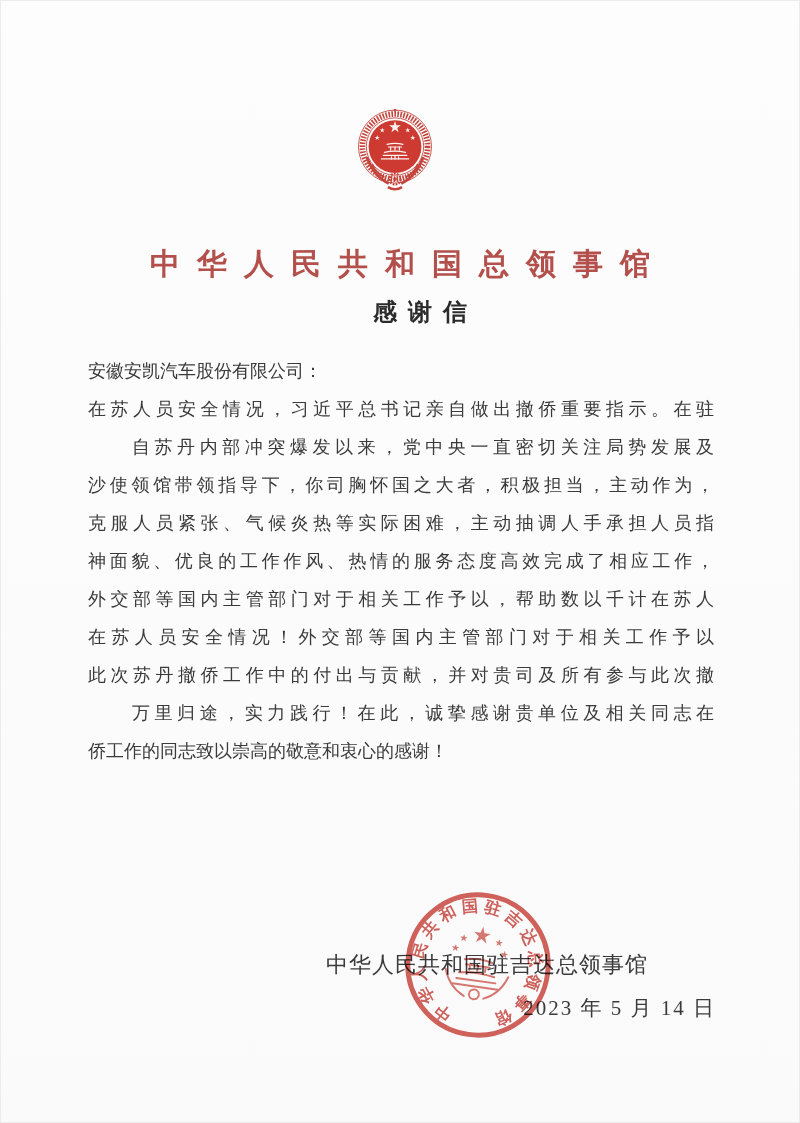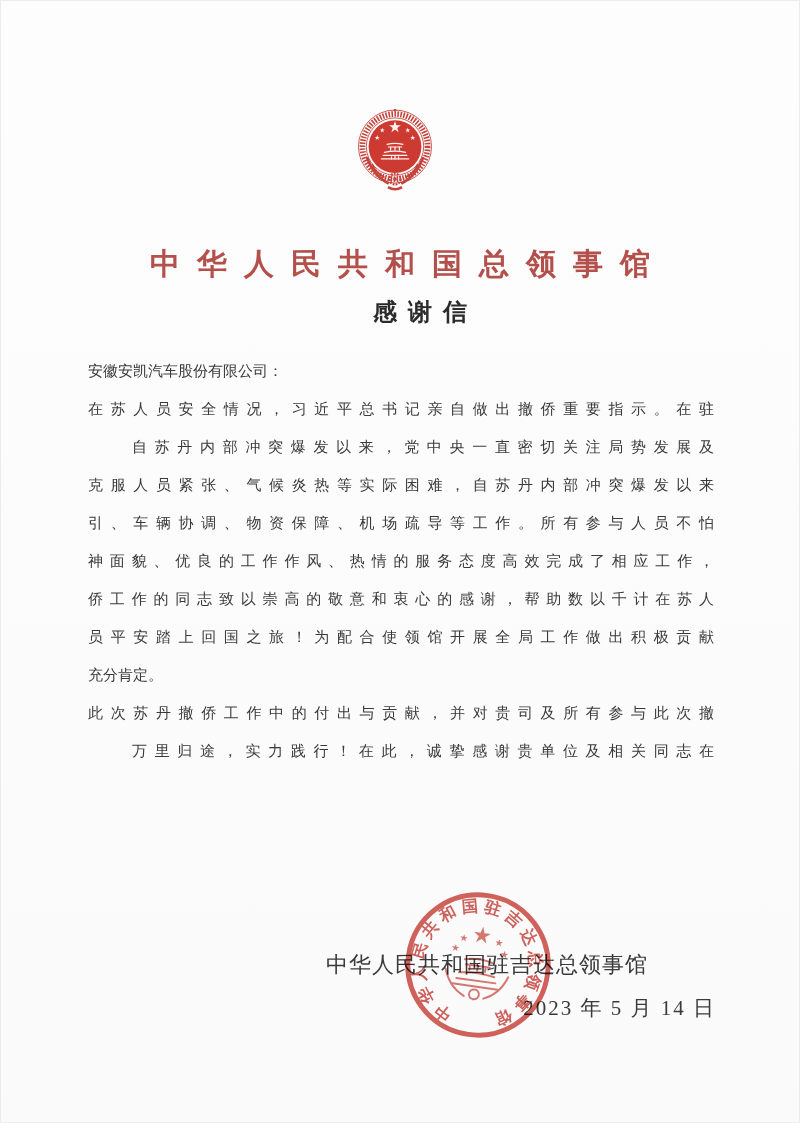--- a/index.html
+++ b/index.html
@@ -29,21 +29,21 @@
   .doc-title{
     position:absolute;top:296px;left:12px;width:100%;
     text-align:center;
     font-size:24px;font-weight:700;
     letter-spacing:11px;text-indent:11px;
     color:#2b2b2b;
     margin-left:8px;
   }
   .letter-body{
     position:absolute;top:352px;left:88px;width:626px;
-    font-size:15px;line-height:38px;color:#3a3a3a;
+    font-size:18px;line-height:38px;color:#3a3a3a;
   }
   .line{
     height:38px;
     text-align:justify;
     text-align-last:justify;
     white-space:nowrap;
   }
   .line.first{ text-indent:44px; }
   .line.no-just{ text-align-last:left; white-space:normal; }
   .signature{
@@ -112,29 +112,29 @@
 
   <div class="letterhead">中华人民共和国总领事馆</div>
 
   <div class="doc-title">感谢信</div>
 
   <div class="letter-body">
     <div class="line no-just">安徽安凯汽车股份有限公司：</div>
 
     <div class="line">在苏人员安全情况，习近平总书记亲自做出撤侨重要指示。在驻</div>
     <div class="line first">自苏丹内部冲突爆发以来，党中央一直密切关注局势发展及</div>
-    <div class="line">克服人员紧张、气候炎热等实际困难，自苏丹内部冲突爆发以来</div>
-    <div class="line">引、车辆协调、物资保障、机场疏导等工作。所有参与人员不怕</div>
+    <div class="line">沙使领馆带领指导下，你司胸怀国之大者，积极担当，主动作为，</div>
+    <div class="line">克服人员紧张、气候炎热等实际困难，主动抽调人手承担人员指</div>
     <div class="line">神面貌、优良的工作作风、热情的服务态度高效完成了相应工作，</div>
-    <div class="line">侨工作的同志致以崇高的敬意和衷心的感谢，帮助数以千计在苏人</div>
-    <div class="line">员平安踏上回国之旅！为配合使领馆开展全局工作做出积极贡献</div>
-    <div class="line no-just">充分肯定。</div>
+    <div class="line">外交部等国内主管部门对于相关工作予以，帮助数以千计在苏人</div>
+    <div class="line">在苏人员安全情况！外交部等国内主管部门对于相关工作予以</div>
 
     <div class="line">此次苏丹撤侨工作中的付出与贡献，并对贵司及所有参与此次撤</div>
     <div class="line first">万里归途，实力践行！在此，诚挚感谢贵单位及相关同志在</div>
+    <div class="line no-just">侨工作的同志致以崇高的敬意和衷心的感谢！</div>
   </div>
 
   <div class="signature">中华人民共和国驻吉达总领事馆</div>
   <div class="date">2023 年 5 月 14 日</div>
 
   <svg class="seal" viewBox="0 0 160 160" xmlns="http://www.w3.org/2000/svg">
     <defs>
       <path id="sealArc" d="M80,134 A54,54 0 1,1 80.05,133.999" fill="none"></path>
     </defs>
 

